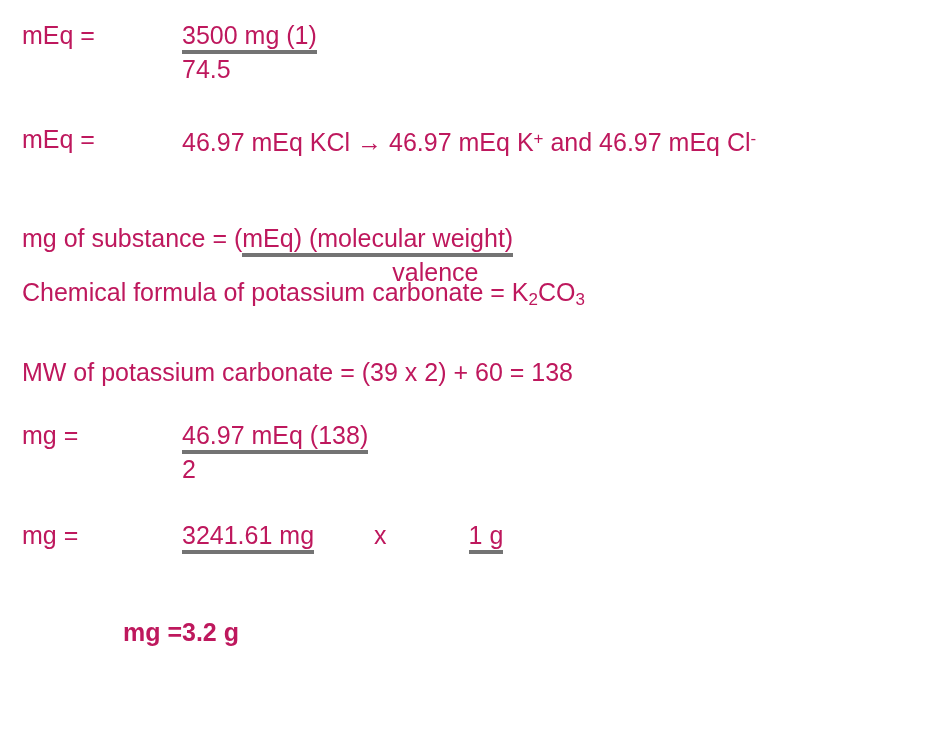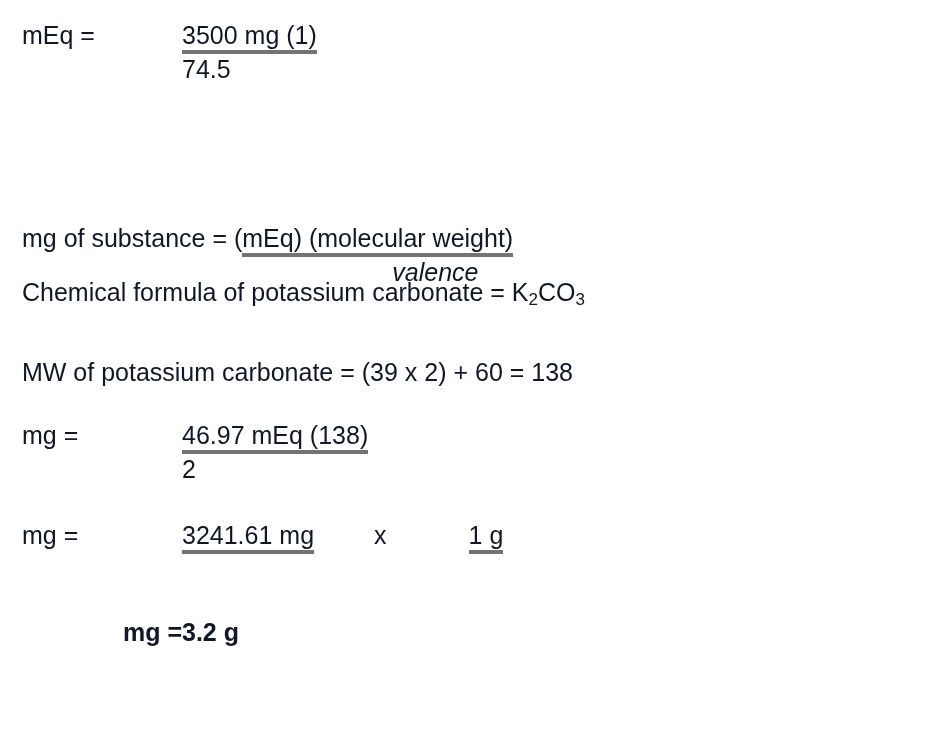--- a/index.html
+++ b/index.html
@@ -20,21 +20,21 @@
     height: 736px;
     padding: 0;
     box-sizing: border-box;
   }
   .line {
     position: absolute;
     left: 22px;
     font-size: 25px;
     line-height: 30px;
     white-space: nowrap;
-    color: #0f172a;
+    color: #be185d;
   }
   .label {
     display: inline-block;
     vertical-align: top;
   }
   .lbl-w {
     width: 160px;
   }
   .frac {
     display: inline-block;
@@ -45,21 +45,20 @@
     border-bottom: 4px solid #737373;
     padding-bottom: 0px;
     width: fit-content;
   }
   .den {
     display: block;
     padding-top: 0;
   }
   .den-indent {
     padding-left: 150px;
-    font-style: italic;
   }
   .bold {
     font-weight: bold;
   }
   sub {
     font-size: 0.68em;
     vertical-align: -0.22em;
   }
   sup {
     font-size: 0.68em;
@@ -76,20 +75,23 @@
 </style>
 </head>
 <body>
 
 <div class="slide">
 
   <div class="line" style="top: 20px;">
     <span class="label lbl-w">mEq =</span><span class="frac"><span class="num">3500 mg (1)</span><span class="den">74.5</span></span>
   </div>
 
+  <div class="line" style="top: 124px;">
+    <span class="label lbl-w">mEq =</span><span><span>46.97 mEq KCl → 46.97 mEq K</span><sup>+</sup><span> and 46.97 mEq Cl</span><sup>-</sup></span>
+  </div>
 
   <div class="line" style="top: 194px; margin-top: 29px;">
     <span class="label">mg of substance = (</span><span class="frac"><span class="num">mEq) (molecular weight)</span><span class="den den-indent">valence</span></span>
   </div>
 
   <div class="line" style="top: 277px;">
     <span>Chemical formula of potassium carbonate = K</span><sub>2</sub><span>CO</span><sub>3</sub>
   </div>
 
   <div class="line" style="top: 357px;">

